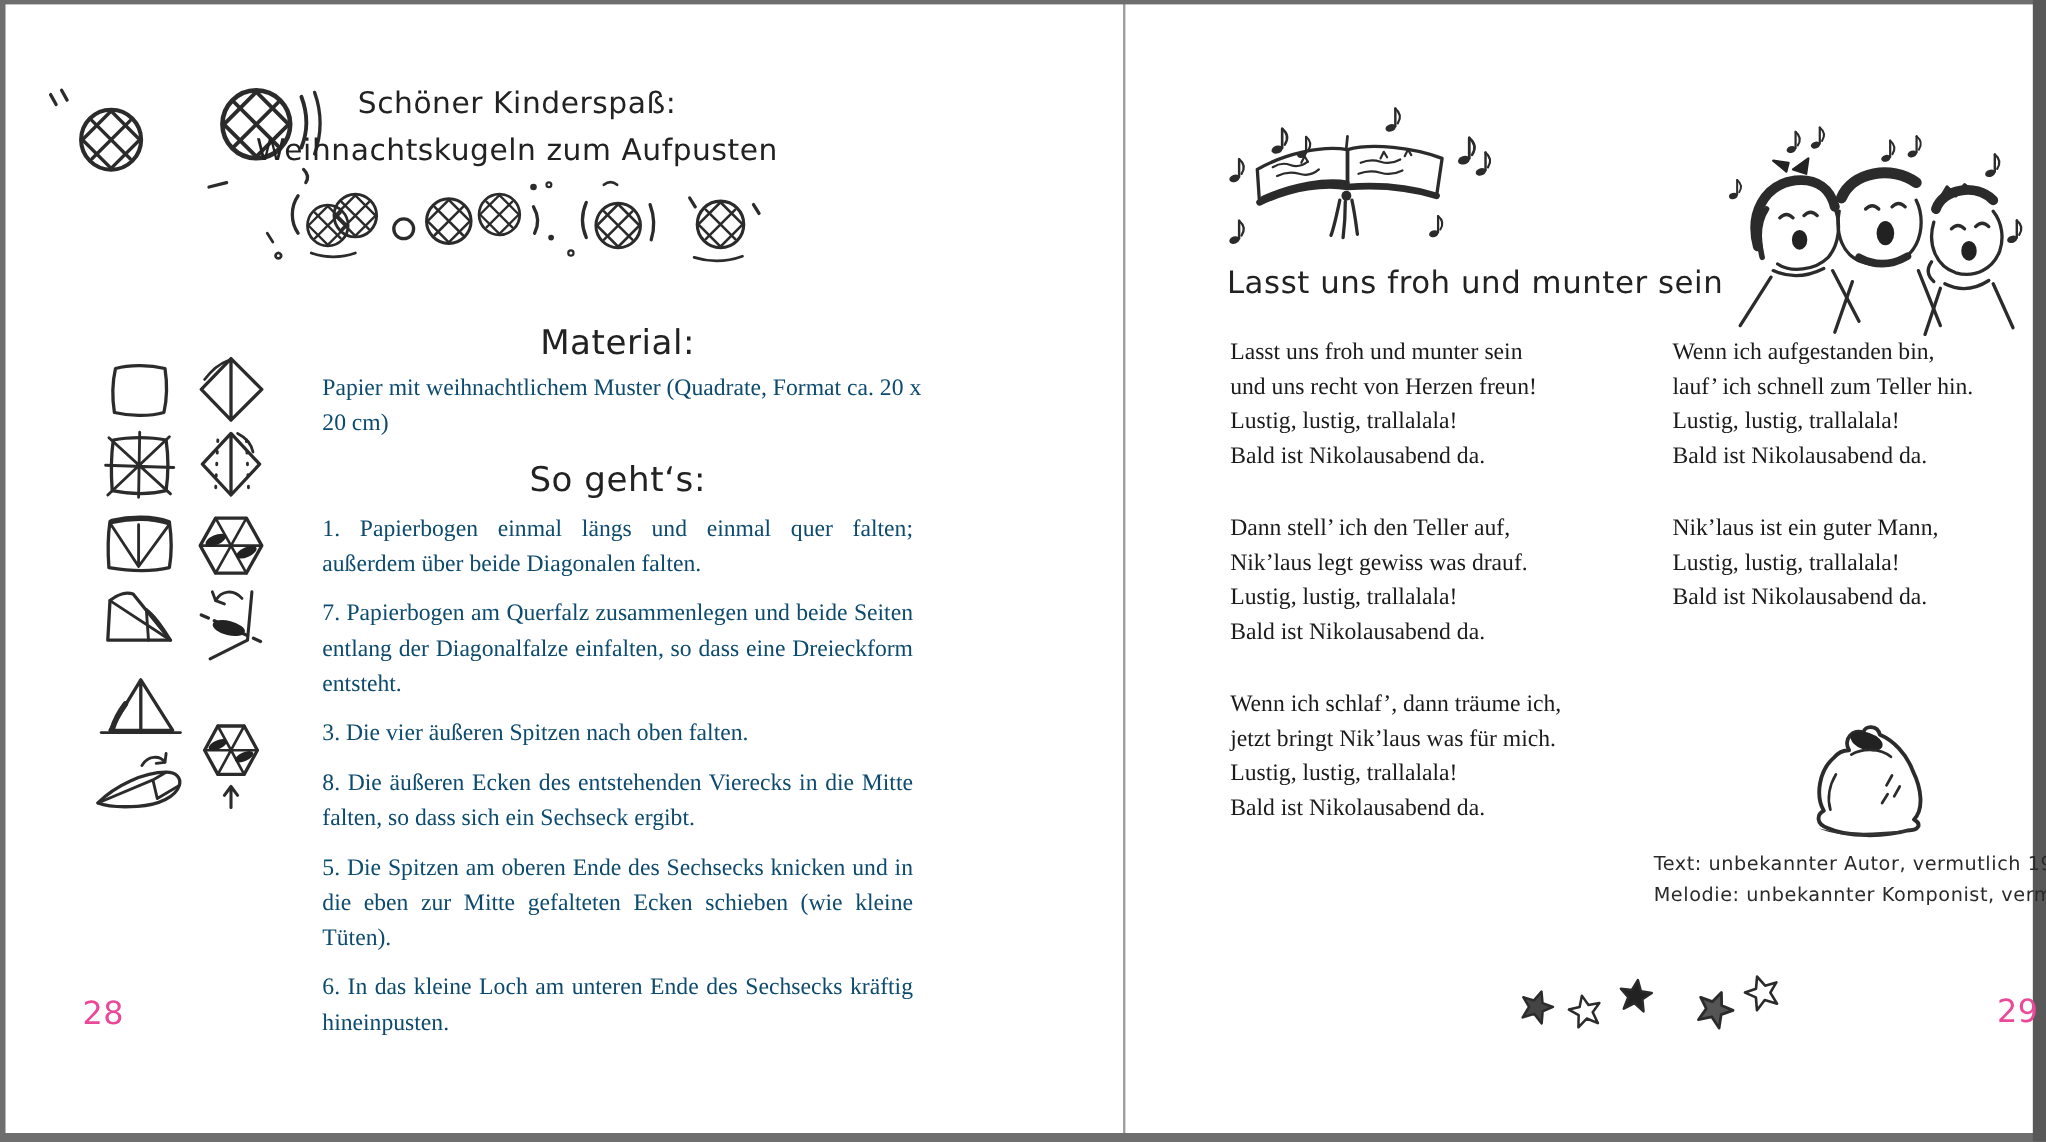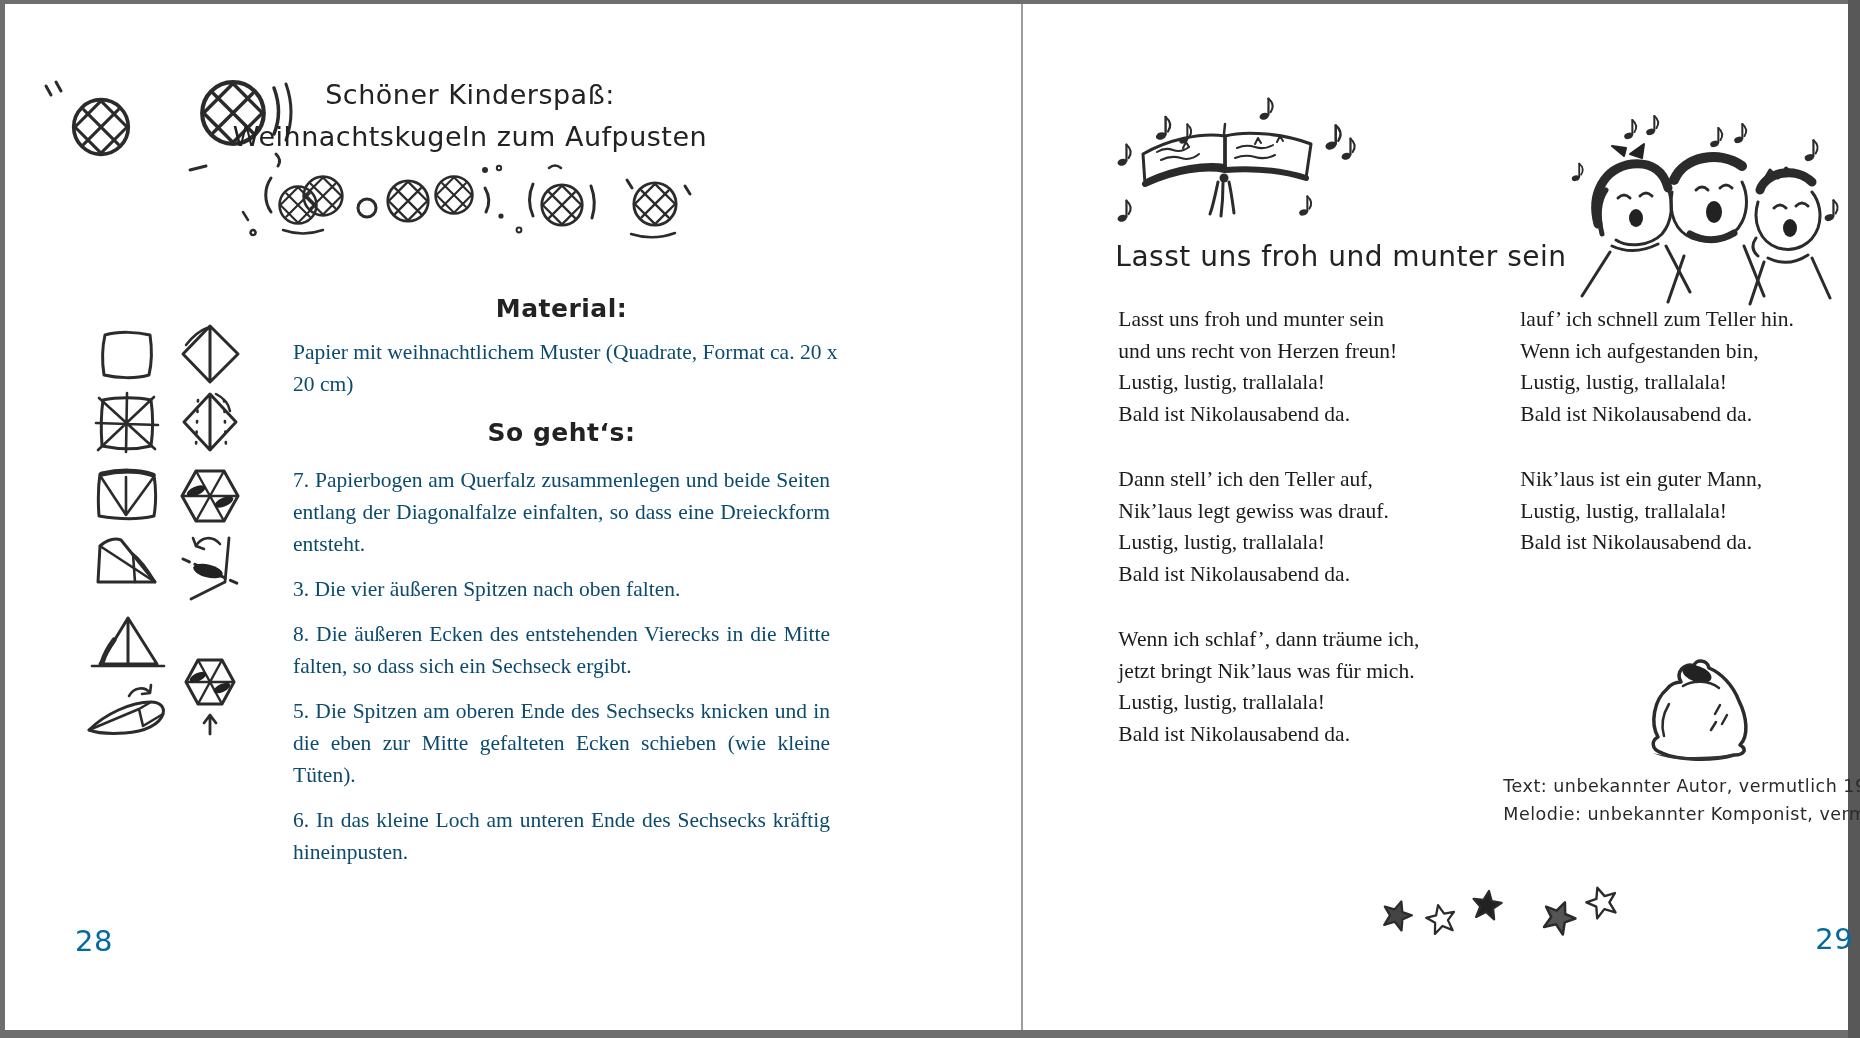--- a/index.html
+++ b/index.html
@@ -8,27 +8,27 @@
   .viewport:after{content:"";position:absolute;right:0;top:0;width:12px;height:100%;background:#585858;}
   .spread{position:absolute;left:5px;top:4px;width:1843px;height:1026px;display:flex;z-index:1;}
   .page{position:relative;background:#ffffff;height:100%;}
   .page-left{width:1122px;}
   .page-right{width:911px;}
   .gutter{width:3px;height:100%;background:#9c9c9c;}
   .hand{font-family:"DejaVu Sans", sans-serif;letter-spacing:.5px;}
   .serif{font-family:"Liberation Serif", serif;}
   .abs{position:absolute;}
   .title{font-size:27px;line-height:42px;text-align:center;color:#222;}
-  .subhead{font-size:25px;text-align:center;color:#222;font-weight:bold;}
+  .subhead{font-size:31px;text-align:center;color:#222;}
   .bodytext{font-size:21.5px;line-height:32px;color:#0c4a6e;}
   .step{margin:0 0 13px 0;text-align:justify;}
   .step:last-child{margin-bottom:16px;}
   .vline{font-size:21.5px;line-height:31.5px;white-space:nowrap;color:#1b1b1b;}
   .verse{margin-bottom:34px;}
-  .pagenum{font-size:29px;color:#0369a1;margin-top:20px;}
+  .pagenum{font-size:29px;color:#ec4899;}
   .credit-line{font-size:17.5px;line-height:28px;white-space:nowrap;color:#2a2a2a;}
   .song-title{font-size:28px;color:#222;white-space:nowrap;}
   svg.sketch{display:block;overflow:visible;}
   svg.sketch *{vector-effect:none;}
 </style>
 </head>
 <body>
 
 <svg width="0" height="0" style="position:absolute" aria-hidden="true">
   <defs>
@@ -140,20 +140,21 @@
           <path d="M52,374 C57,365 68,364 73,371 M73,371 L74,363 M73,371 L65,372" stroke-width="2.6"></path>
         </g>
       </svg>
 
       <div class="abs hand subhead" style="left:288px;top:290px;width:537px">Material:</div>
       <div class="abs serif bodytext" style="left:288px;top:332px;width:545px">Papier mit weihnachtlichem Muster (Quadrate, Format ca. 20 x 20 cm)</div>
 
       <div class="abs hand subhead" style="left:288px;top:414px;width:537px">So geht‘s:</div>
 
       <div class="abs serif bodytext" style="left:288px;top:460px;width:537px">
+        <p class="step">1. Papierbogen einmal längs und einmal quer falten; außerdem über beide Diagonalen falten.</p>
         <p class="step">7. Papierbogen am Querfalz zusammenlegen und beide Seiten entlang der Diagonalfalze einfalten, so dass eine Dreieckform entsteht.</p>
         <p class="step">3. Die vier äußeren Spitzen nach oben falten.</p>
         <p class="step">8. Die äußeren Ecken des entstehenden Vierecks in die Mitte falten, so dass sich ein Sechseck ergibt.</p>
         <p class="step">5. Die Spitzen am oberen Ende des Sechsecks knicken und in die eben zur Mitte gefalteten Ecken schieben (wie kleine Tüten).</p>
         <p class="step">6. In das kleine Loch am unteren Ende des Sechsecks kräftig hineinpusten.</p>
       </div>
 
       <div class="abs hand pagenum" style="left:70px;top:900px">28</div>
     </div>
 
@@ -240,22 +241,22 @@
         <div class="verse">
           <div class="vline serif">Wenn ich schlaf’, dann träume ich,</div>
           <div class="vline serif">jetzt bringt Nik’laus was für mich.</div>
           <div class="vline serif">Lustig, lustig, trallalala!</div>
           <div class="vline serif">Bald ist Nikolausabend da.</div>
         </div>
       </div>
 
       <div class="abs" style="left:497px;top:300px">
         <div class="verse">
+          <div class="vline serif">Wenn ich aufgestanden bin,</div>
           <div class="vline serif">lauf’ ich schnell zum Teller hin.</div>
-          <div class="vline serif">Wenn ich aufgestanden bin,</div>
           <div class="vline serif">Lustig, lustig, trallalala!</div>
           <div class="vline serif">Bald ist Nikolausabend da.</div>
         </div>
         <div class="verse">
           <div class="vline serif">Nik’laus ist ein guter Mann,</div>
           <div class="vline serif">Lustig, lustig, trallalala!</div>
           <div class="vline serif">Bald ist Nikolausabend da.</div>
         </div>
       </div>
 

